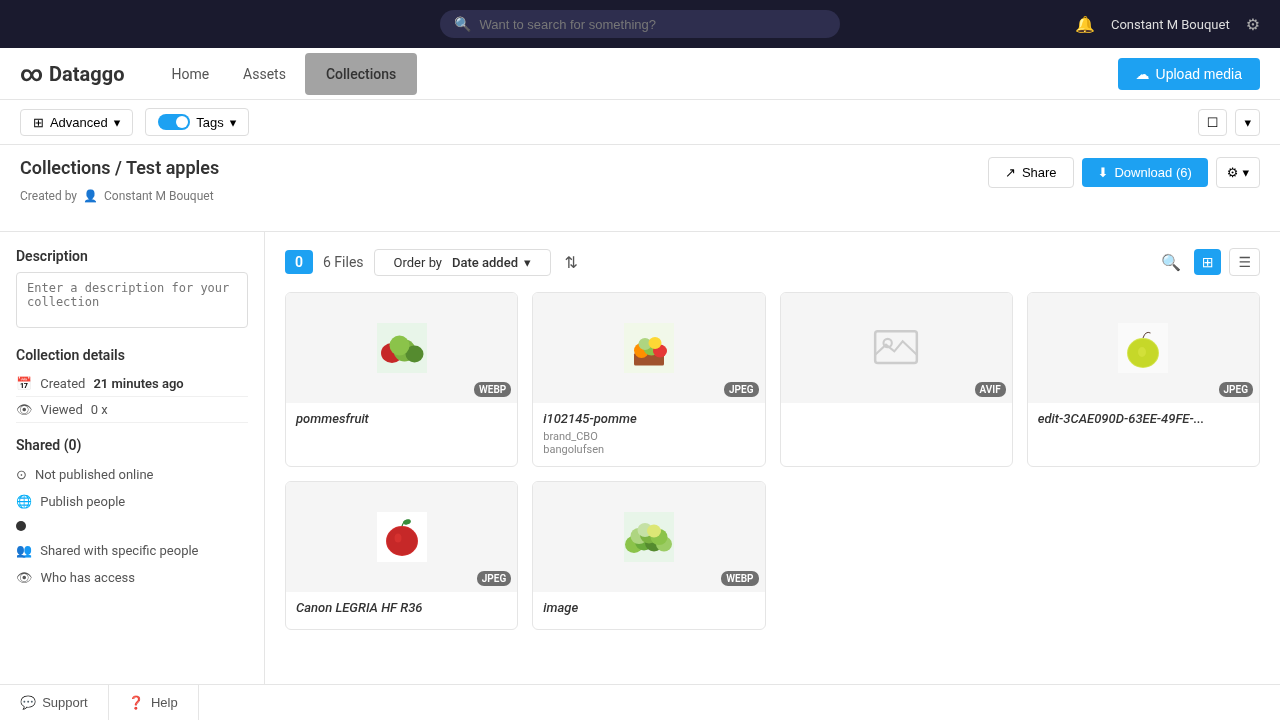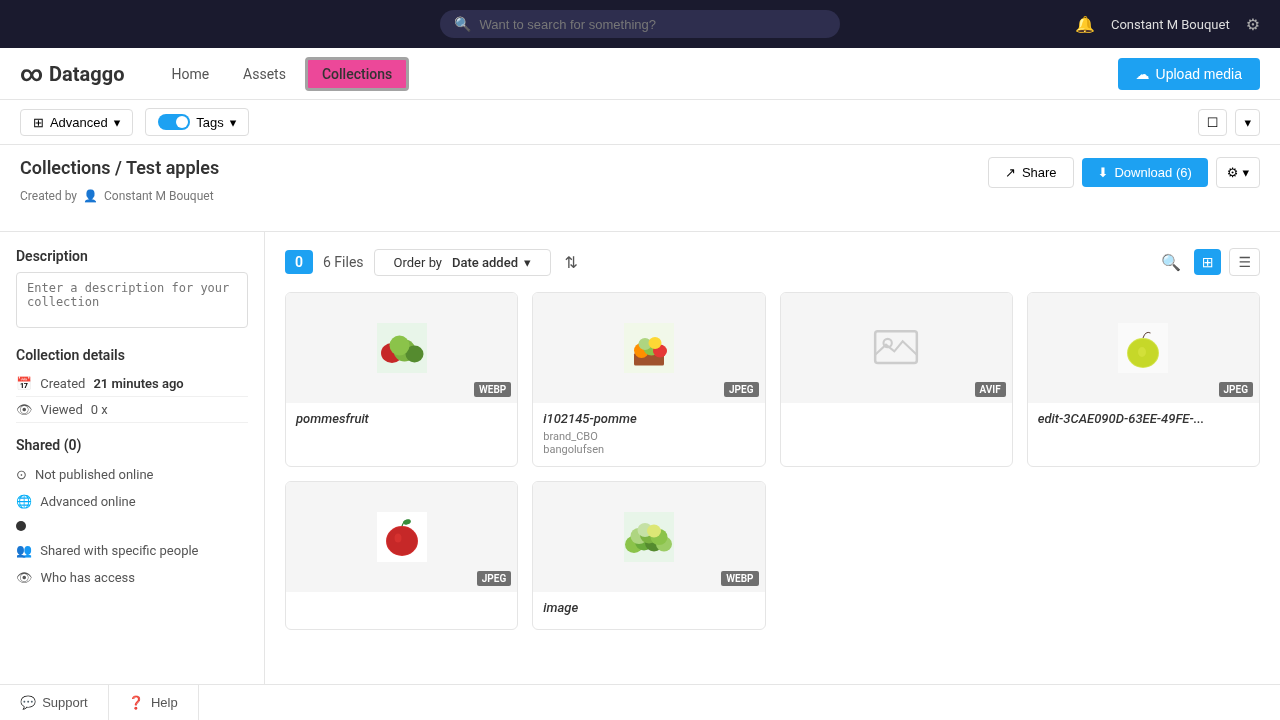--- a/index.html
+++ b/index.html
@@ -32,21 +32,21 @@
       display: flex; align-items: center; justify-content: space-between;
       padding: 0 20px; border-bottom: 1px solid #e5e5e5; height: 52px;
     }
     .logo { display: flex; align-items: center; gap: 6px; font-size: 20px; font-weight: 700; color: #333; }
     .logo .infinity { font-size: 22px; }
     .nav-links { display: flex; align-items: center; gap: 4px; }
     .nav-link {
       padding: 6px 14px; border-radius: 4px; cursor: pointer; font-size: 14px;
       color: #555; text-decoration: none; border: 1px solid transparent;
     }
-    .nav-link.active { background: #ec4899; border: 3px solid #a3a3a3; font-weight: 500; color: #333; }
+    .nav-link.active { background: #a3a3a3; border: 7px solid #a3a3a3; font-weight: 500; color: #333; }
     .upload-btn {
       background: #1da1f2; color: #fff; border: none; border-radius: 4px;
       padding: 8px 18px; font-size: 14px; cursor: pointer; display: flex; align-items: center; gap: 6px;
     }
 
     
     .toolbar {
       display: flex; align-items: center; padding: 8px 20px; border-bottom: 1px solid #e5e5e5; gap: 12px;
     }
     .toolbar-btn {
@@ -123,21 +123,21 @@
     }
     .media-thumb {
       width: 100%; height: 110px; object-fit: cover;
       display: flex; align-items: center; justify-content: center;
       overflow: hidden; position: relative; background: #f5f5f5;
     }
     .media-thumb svg { width: 50px; height: 50px; color: #ccc; }
     .format-badge {
       position: absolute; bottom: 6px; right: 6px;
       background: rgba(0,0,0,0.55); color: #fff; font-size: 10px;
-      padding: 2px 5px; border-radius: 2px; font-weight: 600; margin-top: 42px;
+      padding: 2px 5px; border-radius: 7px; font-weight: 600; margin-top: 42px;
     }
     .media-info { padding: 8px 10px 10px; }
     .media-name { font-size: 13px; font-weight: 500; color: #333; margin-bottom: 4px; font-style: italic; }
     .media-tag { font-size: 11px; color: #888; }
 
     
     .footer {
       display: flex; gap: 0; border-top: 1px solid #e5e5e5;
       position: fixed; bottom: 0; left: 0; right: 0; background: #fff;
     }
@@ -280,21 +280,21 @@
     </div>
 
     <div class="shared-section">
       <div class="section-title">Shared (0)</div>
       <div class="shared-item">
         <span>⊙</span>
         <span>Not published online</span>
       </div>
       <div class="shared-item">
         <span>🌐</span>
-        <span>Advanced online</span>
+        <span>Publish people</span>
       </div>
       <div class="shared-item">
         <span class="dot-black"></span>
       </div>
       <div class="shared-item">
         <span>👥</span>
         <span>Shared with specific people</span>
       </div>
       <div class="shared-item">
         <span>👁</span>
@@ -399,20 +399,23 @@
           <svg viewBox="0 0 100 100" xmlns="http://www.w3.org/2000/svg">
             <rect width="100" height="100" fill="#fff"></rect>
             <ellipse cx="50" cy="58" rx="32" ry="30" fill="#d32f2f"></ellipse>
             <ellipse cx="50" cy="58" rx="30" ry="28" fill="#c62828"></ellipse>
             <path d="M50 28 Q55 12 66 18" stroke="#2e7d32" stroke-width="2.5" fill="none"></path>
             <ellipse cx="60" cy="20" rx="8" ry="5" fill="#388e3c" transform="rotate(-20,60,20)"></ellipse>
             <ellipse cx="42" cy="52" rx="7" ry="9" fill="#e53935" opacity="0.5"></ellipse>
           </svg>
           <span class="format-badge">JPEG</span>
         </div>
+        <div class="media-info">
+          <div class="media-name">Canon LEGRIA HF R36</div>
+        </div>
       </div>
 
       <div class="media-card">
         <div class="media-thumb">
           <svg viewBox="0 0 100 100" xmlns="http://www.w3.org/2000/svg">
             <rect width="100" height="100" fill="#e8f5e9"></rect>
             <ellipse cx="20" cy="65" rx="18" ry="17" fill="#8bc34a"></ellipse>
             <ellipse cx="40" cy="60" rx="18" ry="17" fill="#6aab3c"></ellipse>
             <ellipse cx="60" cy="62" rx="18" ry="17" fill="#558b2f"></ellipse>
             <ellipse cx="80" cy="64" rx="16" ry="15" fill="#9ccc65"></ellipse>

